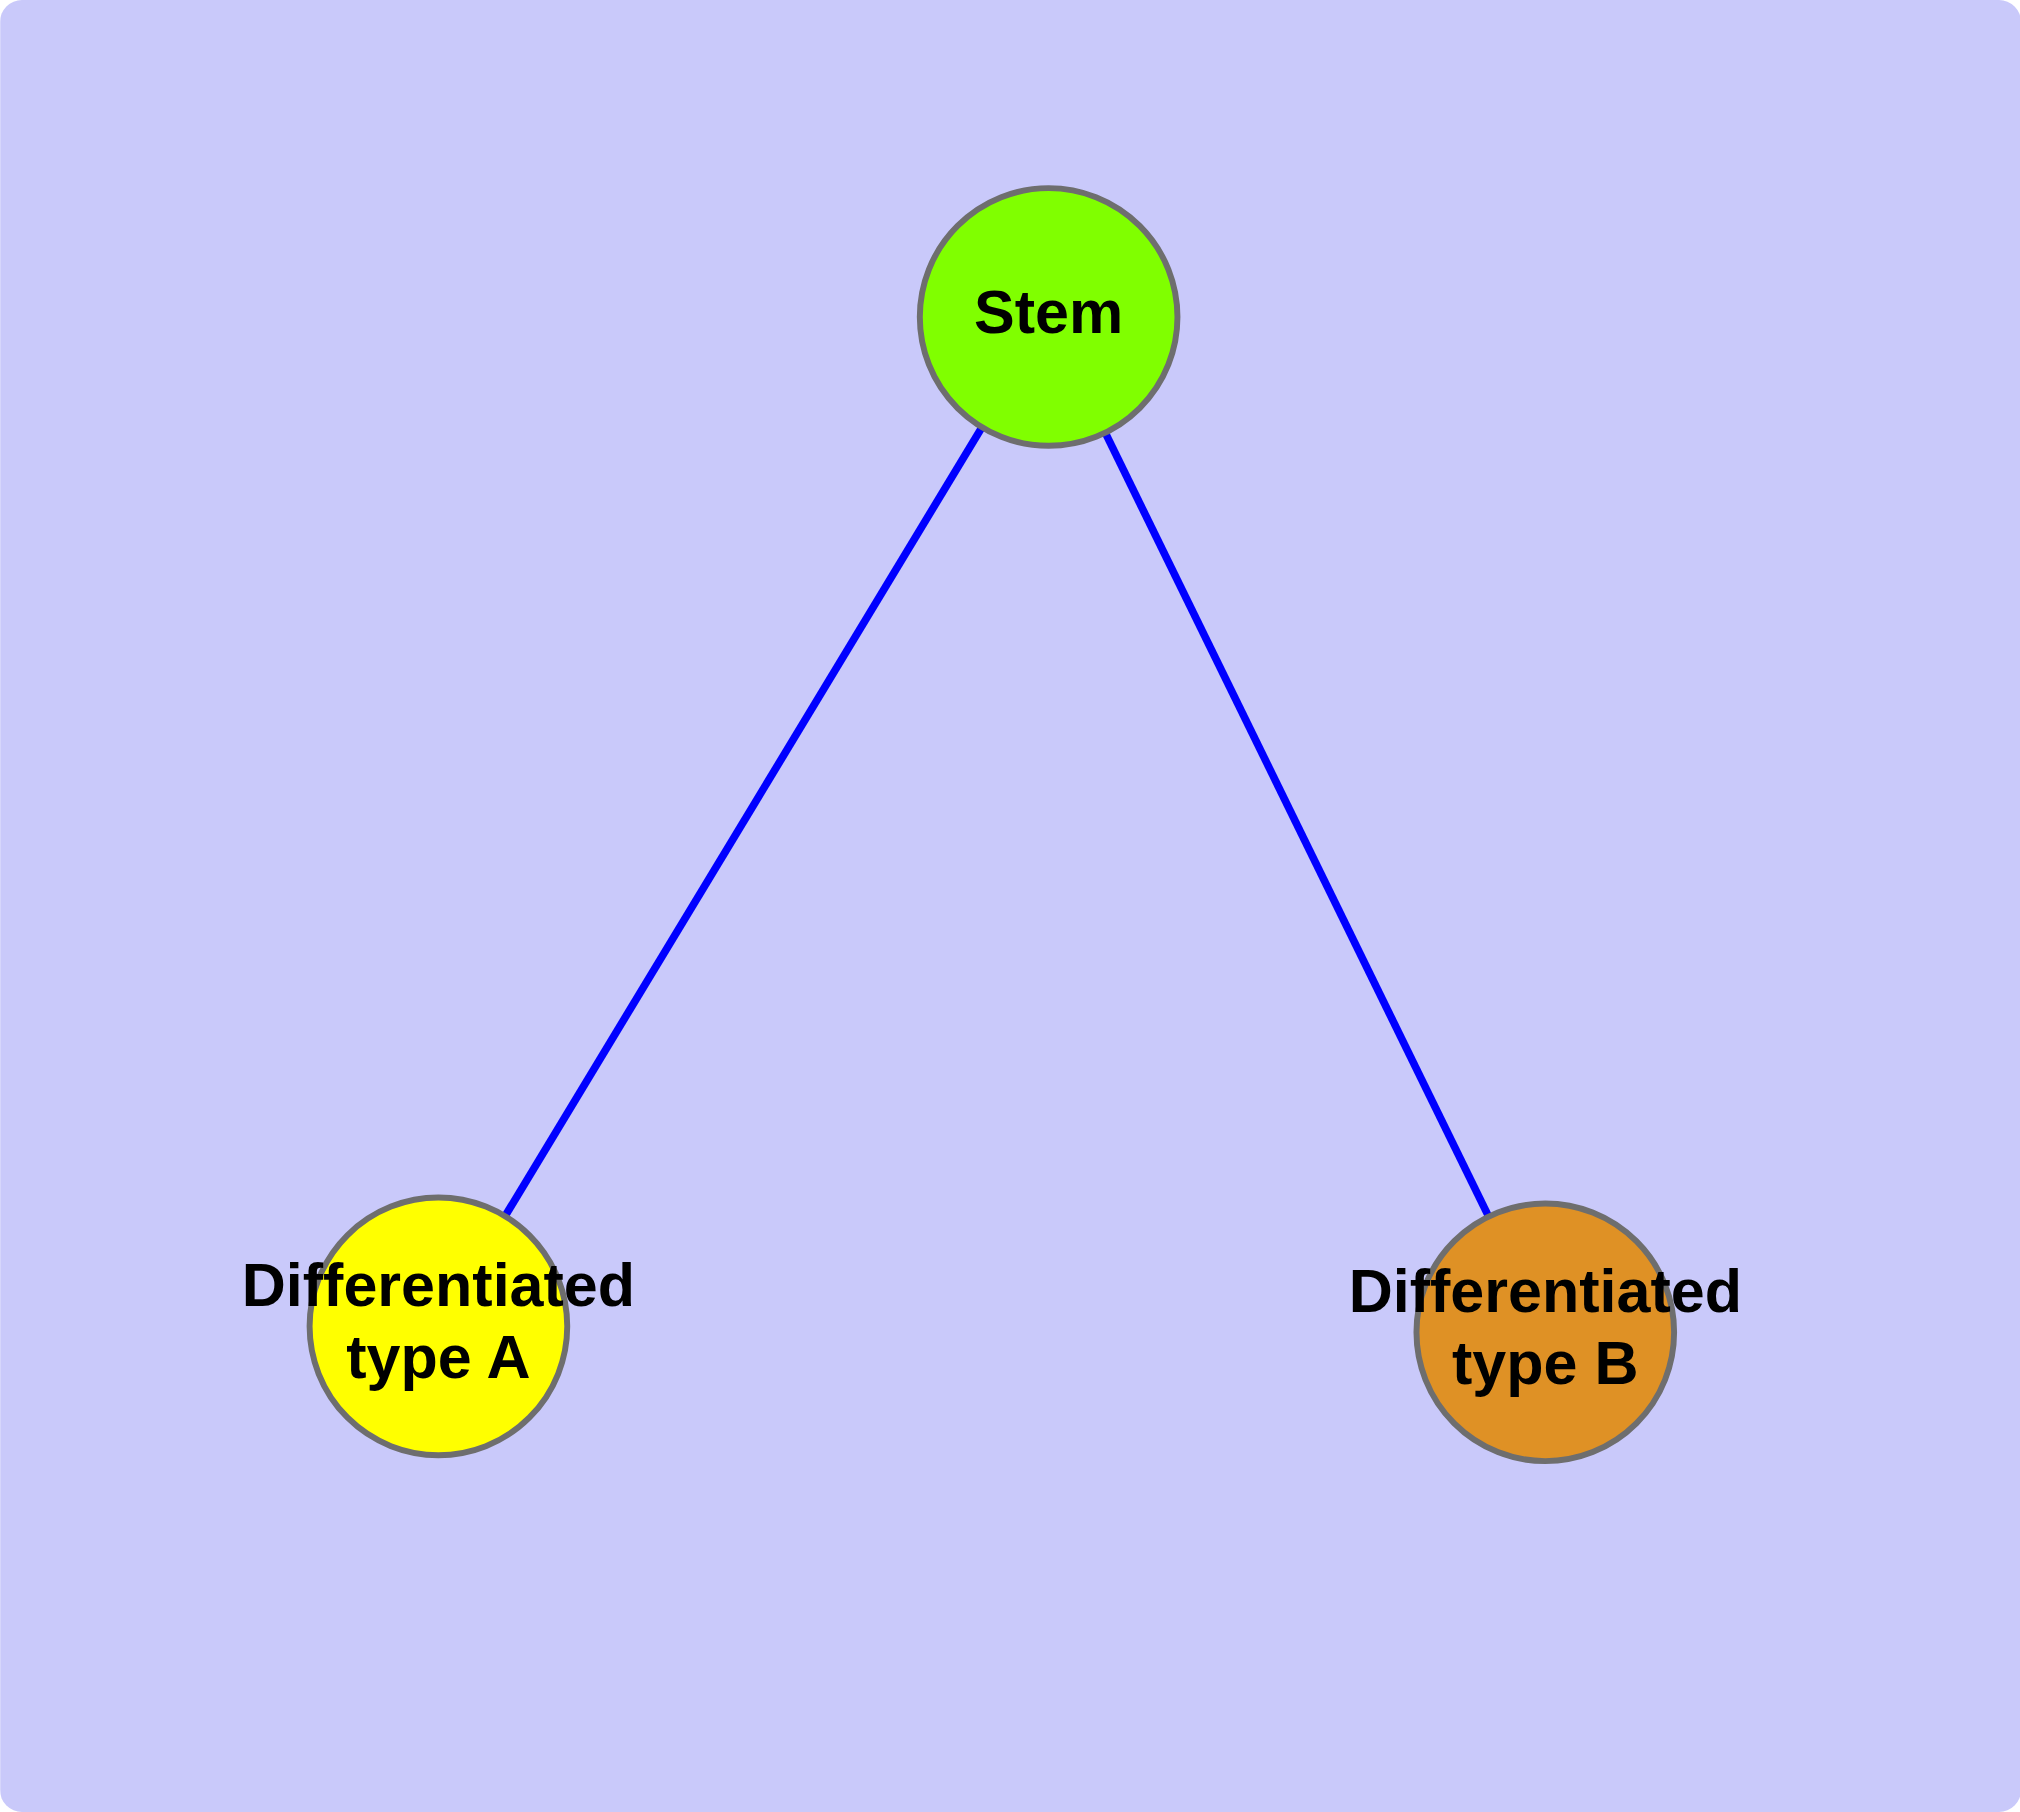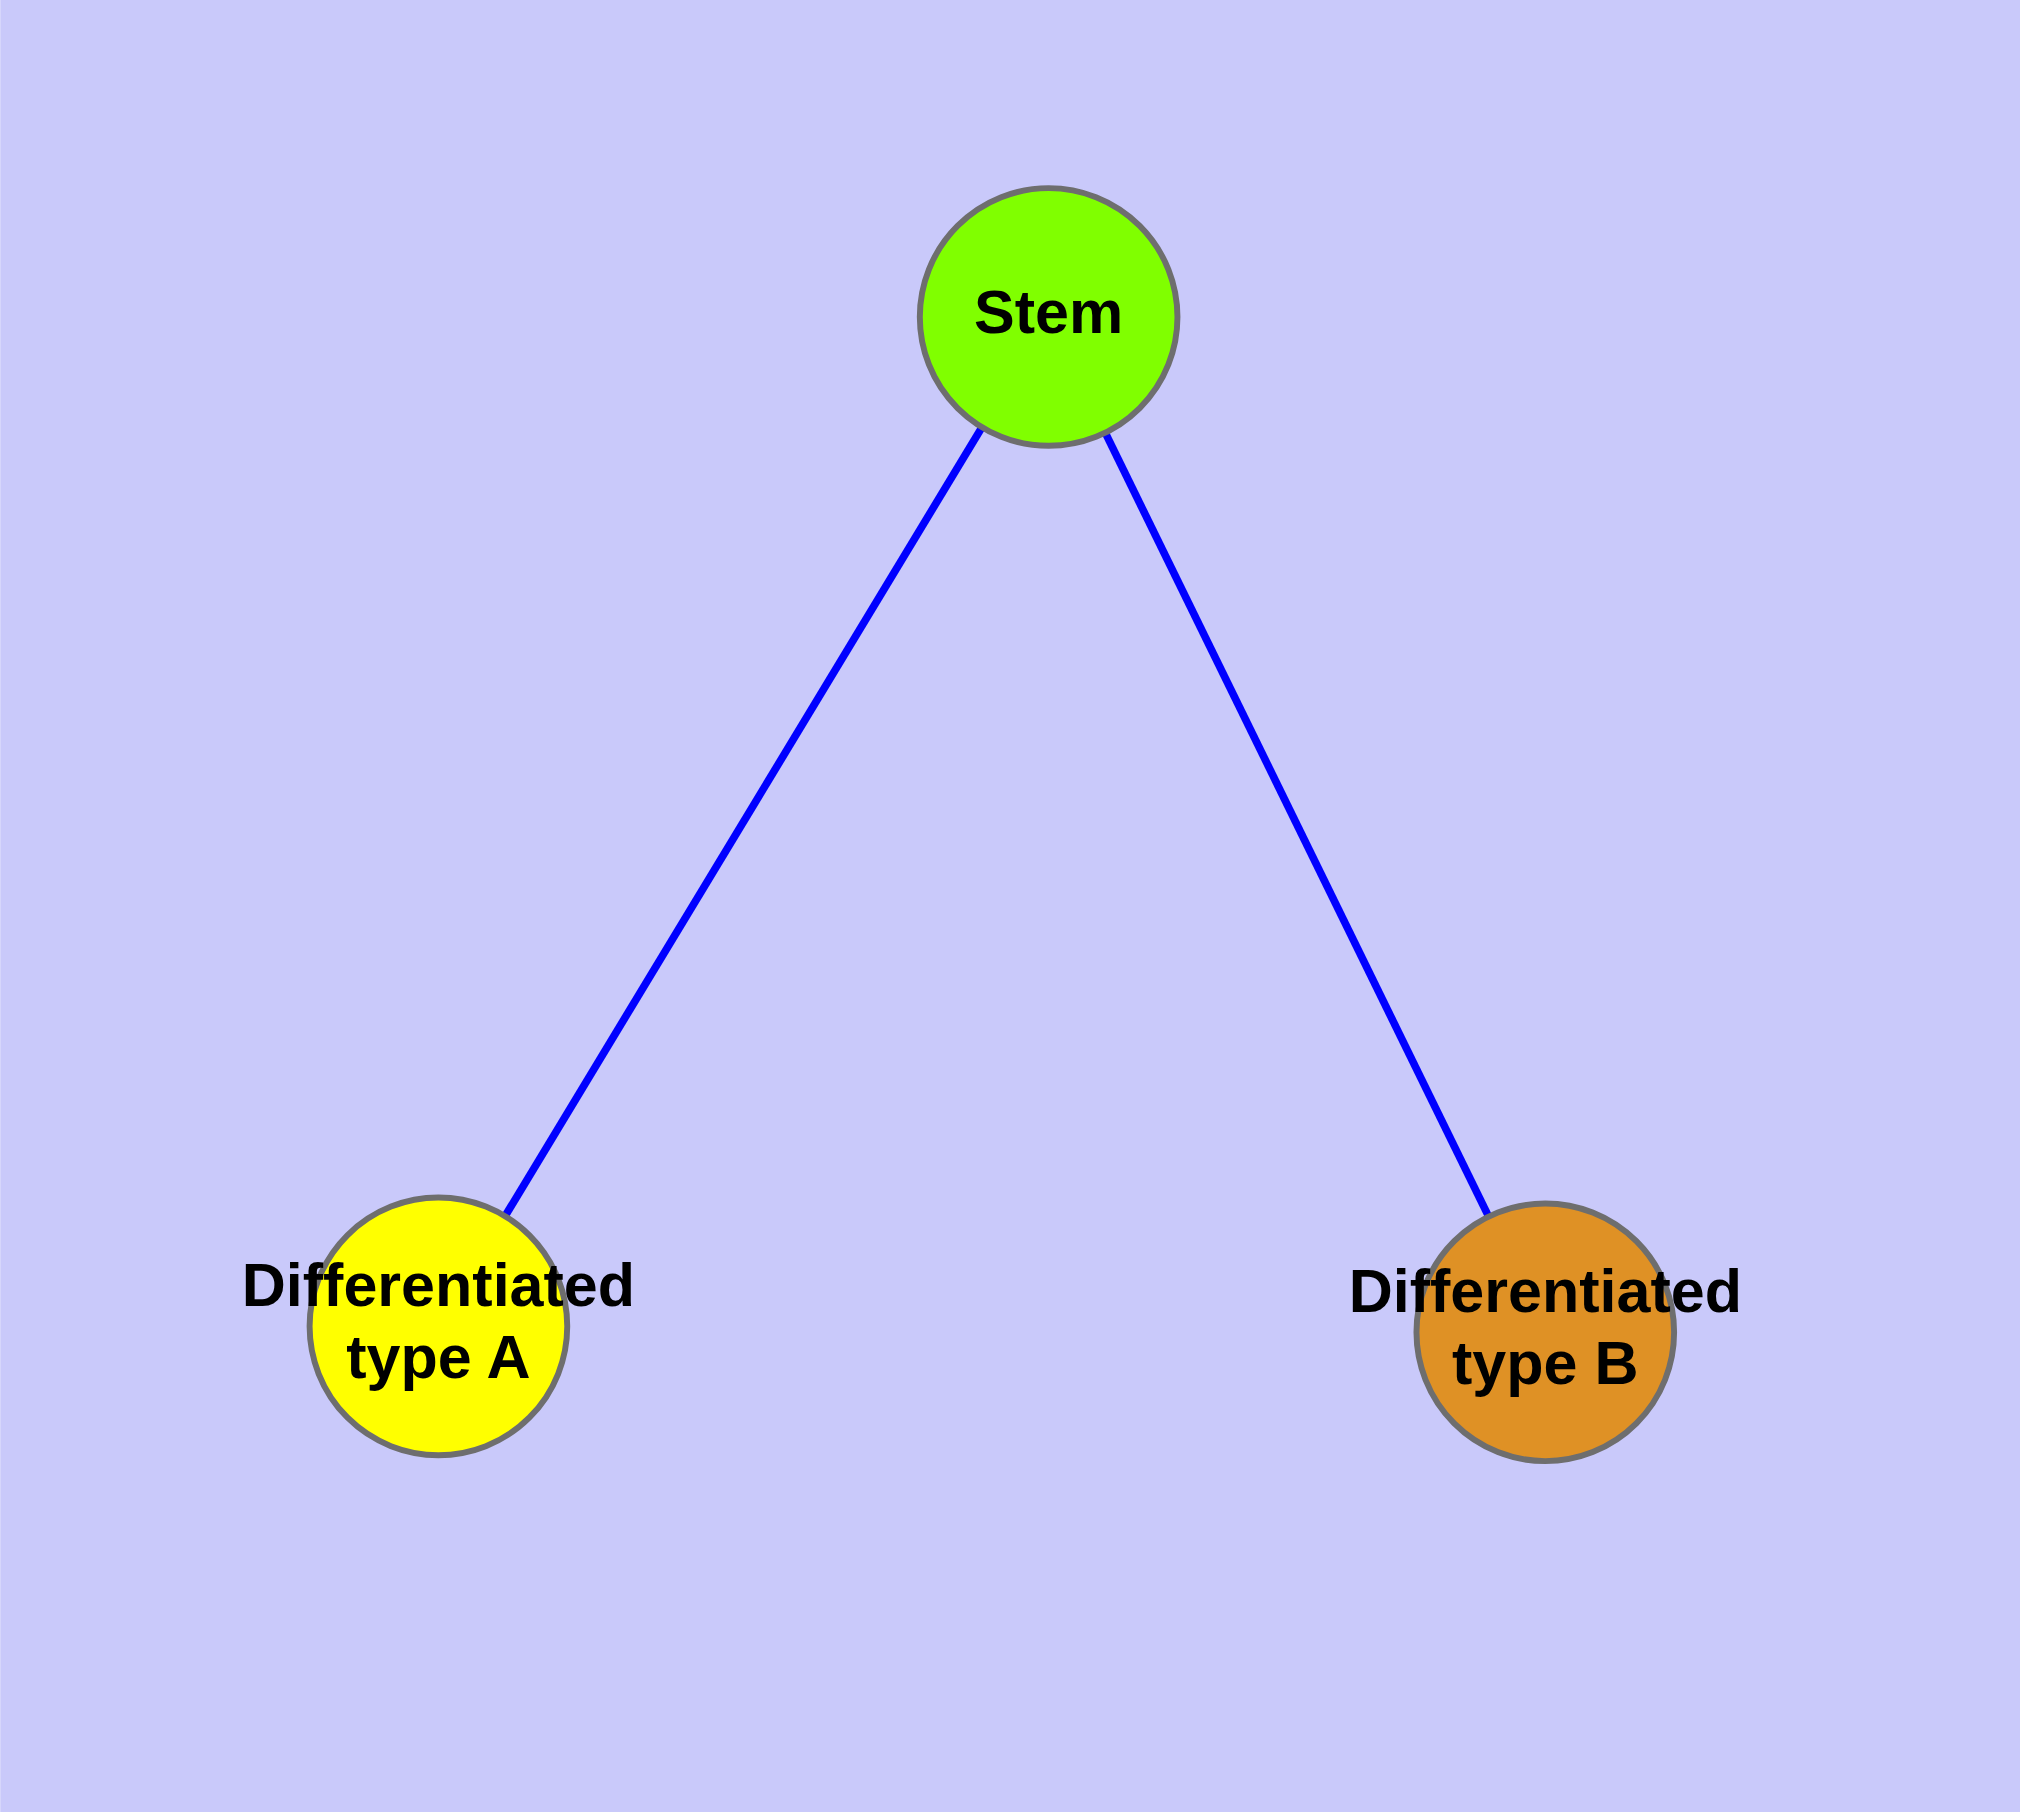--- a/index.html
+++ b/index.html
@@ -7,20 +7,21 @@
     margin: 0;
     padding: 0;
     background: #ffffff;
   }
   #stage {
     position: relative;
     width: 2021px;
     height: 1812px;
     overflow: hidden;
     font-family: "Liberation Sans", "DejaVu Sans", sans-serif;
+    border-radius: 22px;
   }
   #canvas {
     position: absolute;
     inset: 0;
     width: 100%;
     height: 100%;
     display: block;
   }
   .node-label {
     font-weight: bold;

